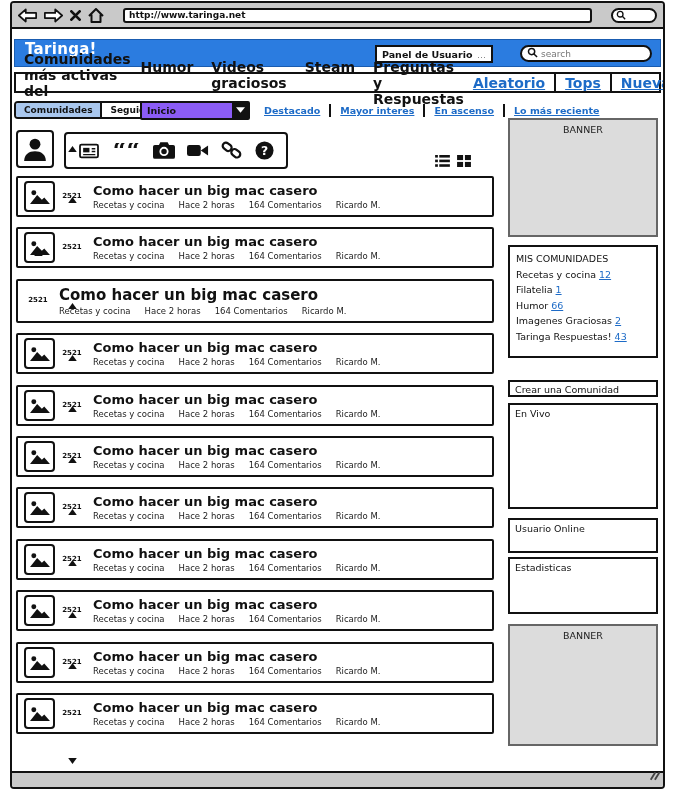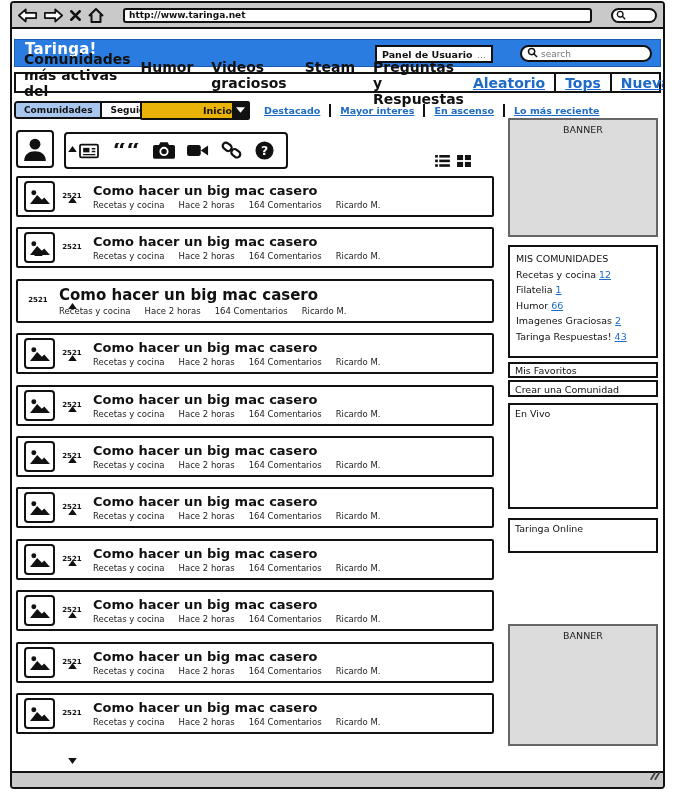--- a/index.html
+++ b/index.html
@@ -45,21 +45,21 @@
   .nav-cell{display:flex;align-items:center;padding:0 9px;}
   .nav-cell + .nav-cell{border-left:2px solid var(--ink);}
   a.wlink,.wlink{color:var(--link-blue);text-decoration:underline;cursor:pointer;}
   
   .filterrow{position:absolute;left:2px;top:97px;width:647px;height:20px;display:flex;align-items:center;}
   .toggle{display:flex;border:2px solid var(--ink);border-radius:4px;overflow:hidden;height:18px;}
   .toggle .tbtn{font-size:9px;font-weight:bold;padding:0 8px;display:flex;align-items:center;background:#fff;cursor:pointer;}
   .toggle .tbtn.sel{background:var(--toggle-selected);}
   .toggle .tbtn + .tbtn{border-left:2px solid var(--ink);}
   .dropdown{position:absolute;left:126px;width:110px;height:19px;border:2px solid var(--ink);
-    border-radius:2px;background:#eab308;display:flex;align-items:center;text-align:right;}
+    border-radius:2px;background:#8b5cf6;display:flex;align-items:center;}
   .dropdown .val{flex:1;font-size:9.5px;font-weight:bold;padding-left:5px;}
   .dropdown .btn{width:16px;height:15px;background:var(--ink);display:flex;align-items:center;justify-content:center;margin-right:0px;cursor:pointer;}
   .filterlinks{position:absolute;left:250px;display:flex;align-items:center;gap:9px;font-size:9.5px;font-weight:bold;}
   .fl-div{width:2px;height:13px;background:var(--ink);}
   
   .avatarbox{position:absolute;left:4px;top:127px;width:38px;height:38px;border:2px solid var(--ink);
     border-radius:4px;display:flex;align-items:center;justify-content:center;background:#fff;cursor:pointer;}
   .toolbox{position:absolute;left:52px;top:129px;width:224px;height:37px;border:2px solid var(--ink);
     border-radius:4px;display:flex;align-items:center;justify-content:space-evenly;background:#fff;}
   .toolbox .ic{cursor:pointer;display:flex;align-items:center;justify-content:center;}
@@ -549,31 +549,31 @@
   <div class="sb" style="top:242px;height:113px;">
     <div class="sb-list" id="sb-communities">
       <span class="t">MIS COMUNIDADES</span>
     <span class="t sb-row"><span>Recetas y cocina</span><a class="wlink">12</a></span>
         <span class="t sb-row"><span>Filatelia</span><a class="wlink">1</a></span>
         <span class="t sb-row"><span>Humor</span><a class="wlink">66</a></span>
         <span class="t sb-row"><span>Imagenes Graciosas</span><a class="wlink">2</a></span>
         <span class="t sb-row"><span>Taringa Respuestas!</span><a class="wlink">43</a></span>
       </div>
   </div>
-  <div class="sb" style="top:359px;height:16px;">
-    <div class="sblabel" style="padding:1px 5px;">Mis Favoritos</div>
-  </div>
   <div class="sb" style="top:377px;height:17px;">
     <div class="sblabel" style="padding:2px 5px;">Crear una Comunidad</div>
   </div>
   <div class="sb" style="top:400px;height:106px;">
     <div class="sblabel">En Vivo</div>
   </div>
   <div class="sb" style="top:515px;height:35px;">
-    <div class="sblabel">Taringa Online</div>
+    <div class="sblabel">Usuario Online</div>
+  </div>
+  <div class="sb" style="top:554px;height:57px;">
+    <div class="sblabel">Estadisticas</div>
   </div>
   <div class="sb banner" style="top:621px;height:122px;">
     <span>BANNER</span>
   </div>
 
   <div class="statusbar">
     <span class="grip"><svg width="13" height="10" viewBox="0 0 14 10">
           <path d="M4 9 L9 1 M8.5 9 L13.5 1" stroke="#444" stroke-width="2"></path>
         </svg></span>
   </div>

